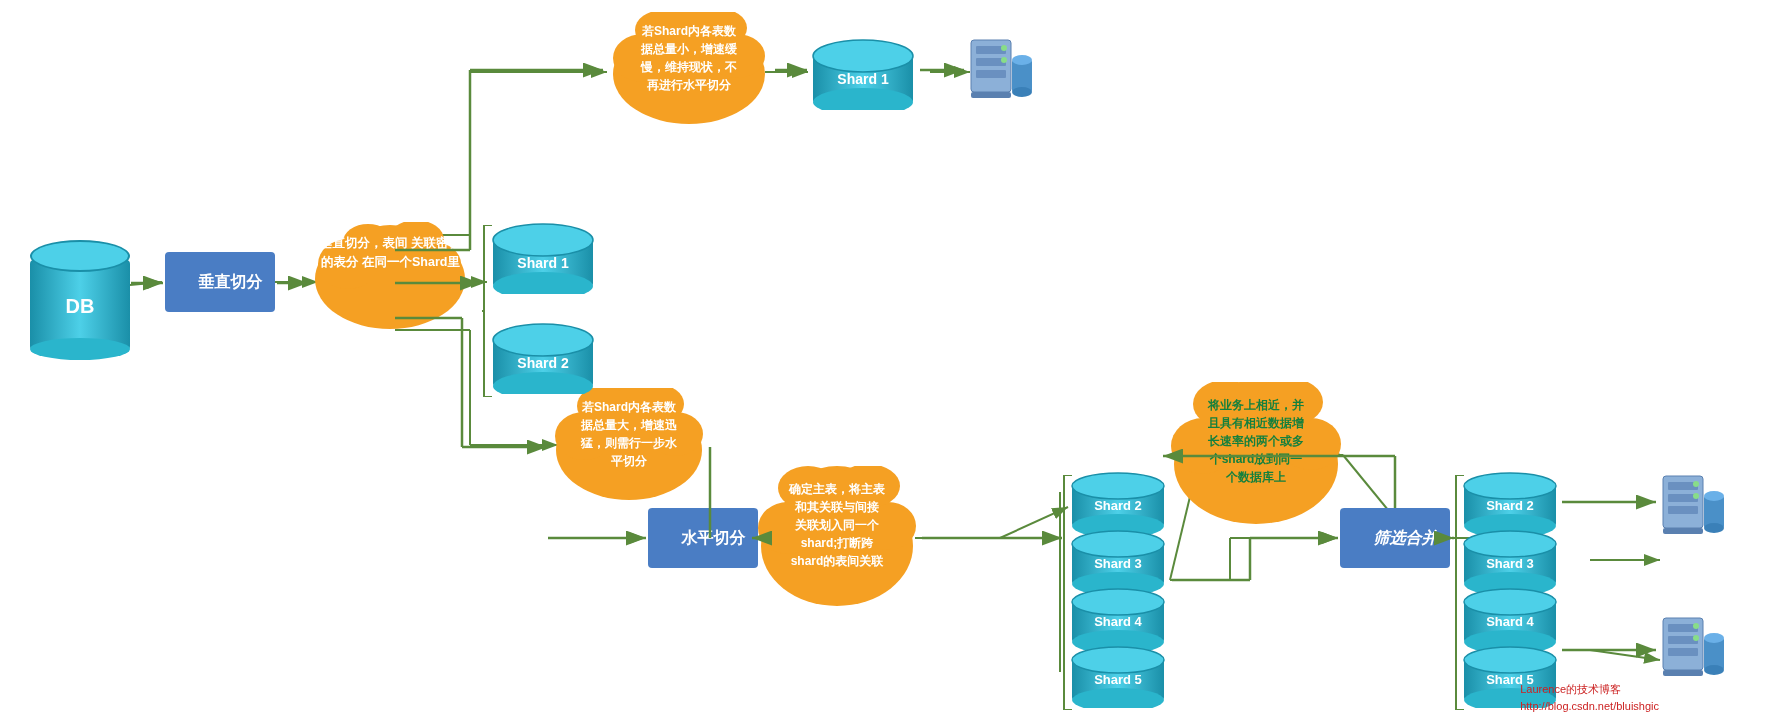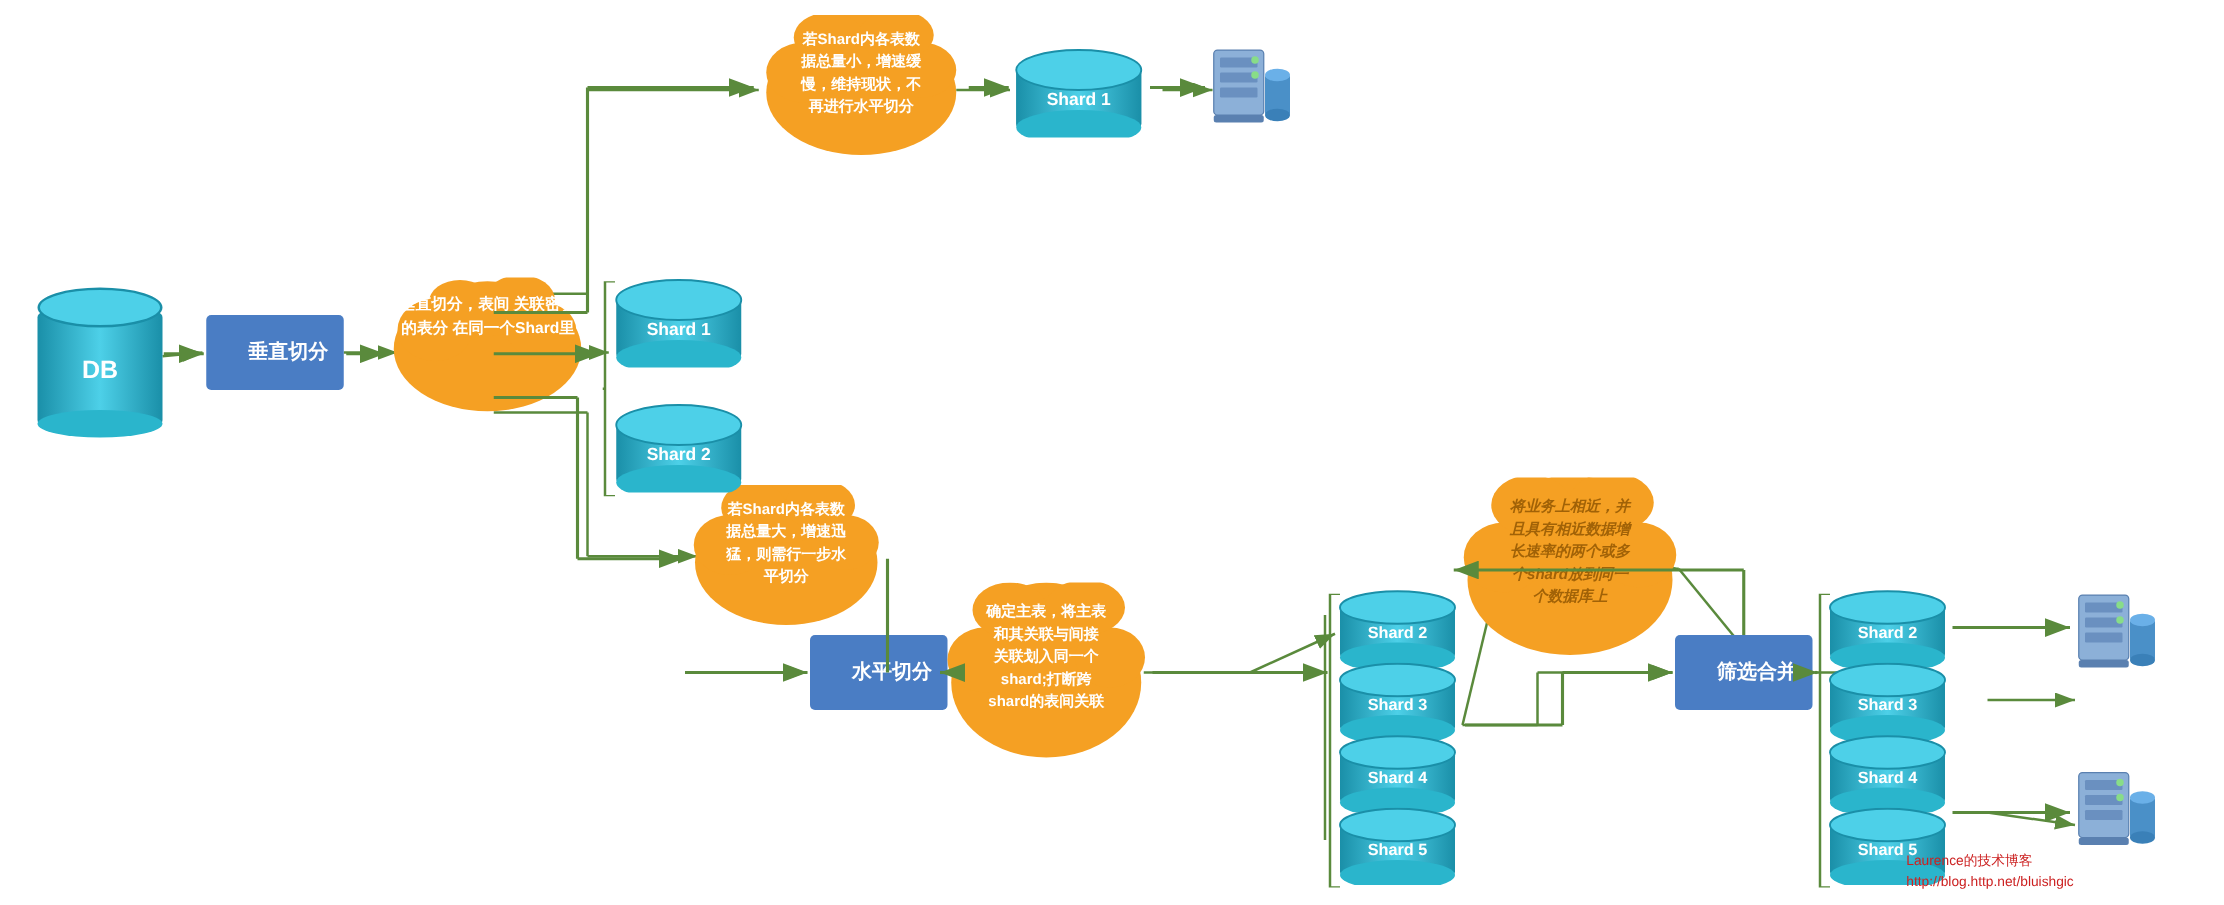--- a/index.html
+++ b/index.html
@@ -14,21 +14,21 @@
     .diagram {
       position: relative;
       width: 1779px;
       height: 724px;
     }
 
     
     .db-cylinder {
       position: absolute;
       left: 30px;
-      top: 230px;
+      top: 240px;
       width: 100px;
       height: 120px;
     }
     .cyl-body {
       position: absolute;
       top: 20px;
       left: 0;
       width: 100px;
       height: 90px;
       background: linear-gradient(to right, #1a8fa8, #4dd0e8, #1a8fa8);
@@ -235,26 +235,26 @@
 
 <div style="position:absolute; left:1165px; top:382px; width:182px; height:148px;">
   <svg width="182" height="148" viewBox="0 0 182 148">
     <ellipse cx="91" cy="82" rx="82" ry="60" fill="#f5a023"></ellipse>
     <ellipse cx="38" cy="64" rx="32" ry="28" fill="#f5a023"></ellipse>
     <ellipse cx="146" cy="62" rx="30" ry="26" fill="#f5a023"></ellipse>
     <ellipse cx="91" cy="28" rx="46" ry="30" fill="#f5a023"></ellipse>
     <ellipse cx="60" cy="22" rx="32" ry="24" fill="#f5a023"></ellipse>
     <ellipse cx="124" cy="20" rx="34" ry="24" fill="#f5a023"></ellipse>
   </svg>
-  <div style="position:absolute; top:14px; left:8px; width:166px; color:#a16207; font-size:12px; text-align:center; line-height:1.5; font-weight:bold;font-style:italic;">
+  <div style="position:absolute; top:14px; left:8px; width:166px; color:#15803d; font-size:12px; text-align:center; line-height:1.5; font-weight:bold;">
     将业务上相近，并<br>且具有相近数据增<br>长速率的两个或多<br>个shard放到同一<br>个数据库上
   </div>
 </div>
 
-<div class="rect-box" style="left:1340px; top:508px; width:110px; height:60px; font-size:16px;">
+<div class="rect-box" style="left:1340px; top:508px; width:110px; height:60px; font-size:16px;font-style:italic;">
   <span>筛选合并</span>
 </div>
 
 <div style="position:absolute; left:808px; top:38px; width:110px; height:72px;">
   <svg width="110" height="72" viewBox="0 0 110 72">
     <rect x="5" y="18" width="100" height="46" rx="3" fill="url(#cylGrad)" fill-opacity="1"></rect>
     <defs>
       <linearGradient id="cylGrad" x1="0" y1="0" x2="1" y2="0">
         <stop offset="0%" stop-color="#1a8fa8"></stop>
         <stop offset="50%" stop-color="#4dd0e8"></stop>
@@ -529,16 +529,16 @@
   <line x1="1395" y1="456" x2="1163" y2="456" stroke="#5a8a3c" stroke-width="2.5" marker-end="url(#arr)"></line>
 
   <line x1="1452" y1="538" x2="1454" y2="538" stroke="#5a8a3c" stroke-width="2.5" marker-end="url(#arr)"></line>
 
   <line x1="1562" y1="502" x2="1656" y2="502" stroke="#5a8a3c" stroke-width="2.5" marker-end="url(#arr)"></line>
   <line x1="1562" y1="650" x2="1656" y2="650" stroke="#5a8a3c" stroke-width="2.5" marker-end="url(#arr)"></line>
 </svg>
 
 <div class="watermark">
   <div>Laurence的技术博客</div>
-  <div>http://blog.http.net/bluishgic</div>
+  <div>http://blog.csdn.net/bluishgic</div>
 </div>
 
 </div>
 
 </body></html>

